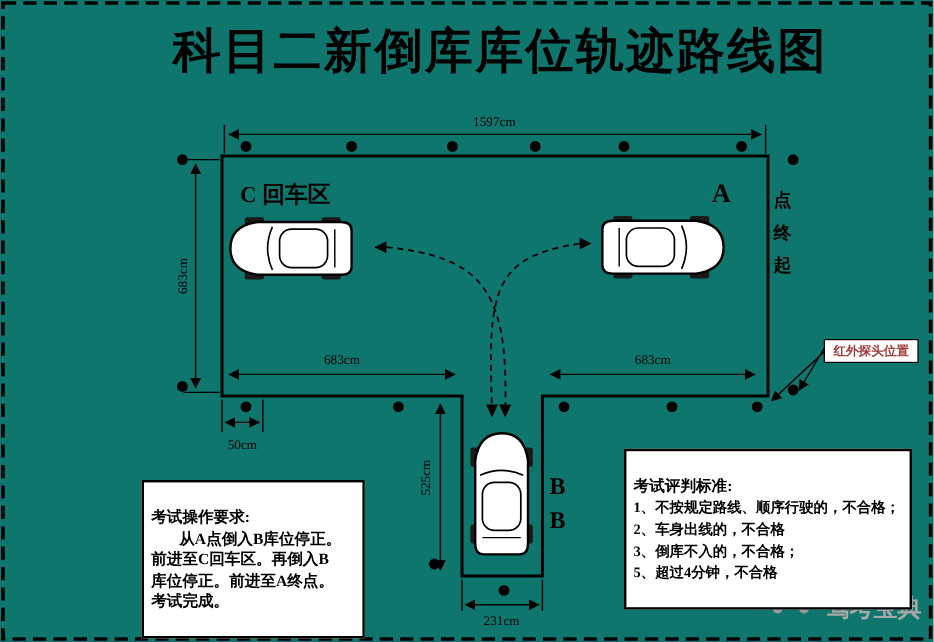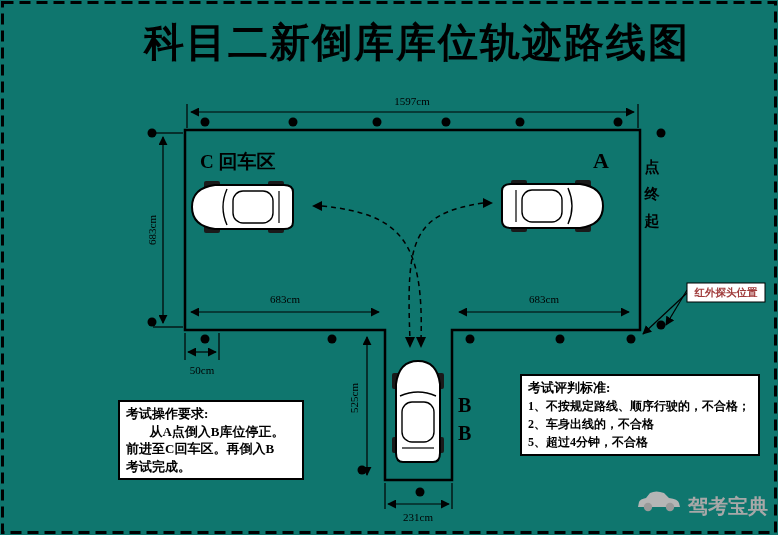--- a/index.html
+++ b/index.html
@@ -11,21 +11,21 @@
   .title-text{font-size:40px;font-weight:bold;letter-spacing:2px;}
   .dim-label{font-size:11px;}
   .zone-label{font-size:19px;font-weight:bold;}
   .point-label{font-size:22px;font-weight:bold;}
   .b-label{font-size:20px;font-weight:bold;}
   .vert-char{font-size:15px;font-weight:bold;}
   .callout-text{font-size:10.5px;font-weight:bold;}
   .wm-text{font-size:20px;font-weight:bold;}
   .textbox{
     position:absolute;border:2px solid #000;background:#fff;
-    padding:3px 6px;font-weight:bold;line-height:17.5px;font-size:13px;
+    padding:20px 6px;font-weight:bold;line-height:17.5px;font-size:13px;
   }
   .req-box{left:118px;top:400px;width:170px;font-family:Liberation Serif, serif;}
   .req-line1{text-indent:1.8em;}
   .crit-box{left:520px;top:374px;width:224px;font-size:12px;line-height:18px;white-space:nowrap;}
   .crit-title{font-size:13px;}
 </style>
 </head>
 <body>
 
 <div class="page">
@@ -155,24 +155,26 @@
       </g>
       <text x="688" y="513" class="wm-text" fill="#a8a8a8">驾考宝典</text>
     </g>
   </svg>
 
   
   <div class="textbox req-box">
     <div>考试操作要求:</div>
     <div class="req-line1">从A点倒入B库位停正。</div>
     <div>前进至C回车区。再倒入B</div>
+    <div>库位停正。前进至A终点。</div>
     <div>考试完成。</div>
   </div>
 
   
   <div class="textbox crit-box">
     <div class="crit-title">考试评判标准:</div>
     <div>1、不按规定路线、顺序行驶的，不合格；</div>
     <div>2、车身出线的，不合格</div>
+    <div>3、倒库不入的，不合格；</div>
     <div>5、超过4分钟，不合格</div>
   </div>
 
 </div>
 
 </body></html>

